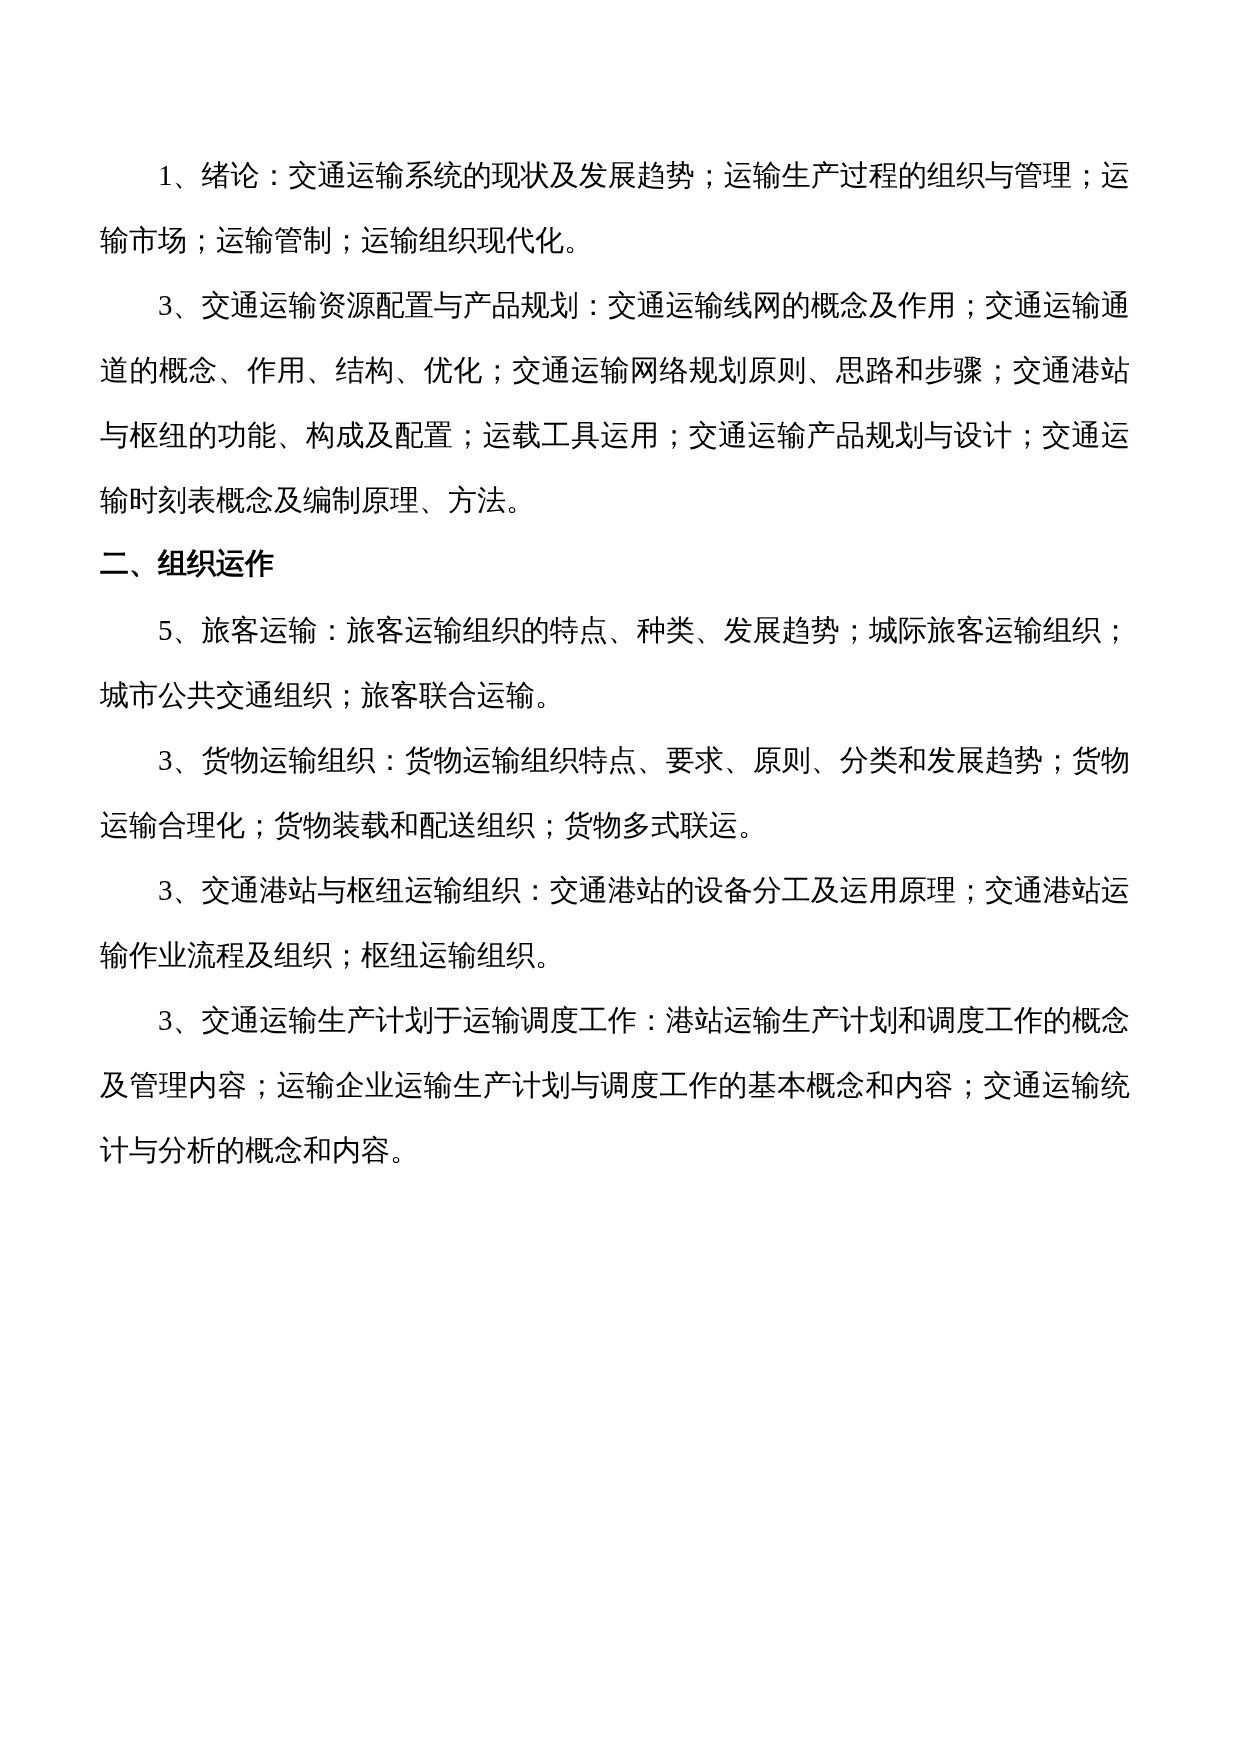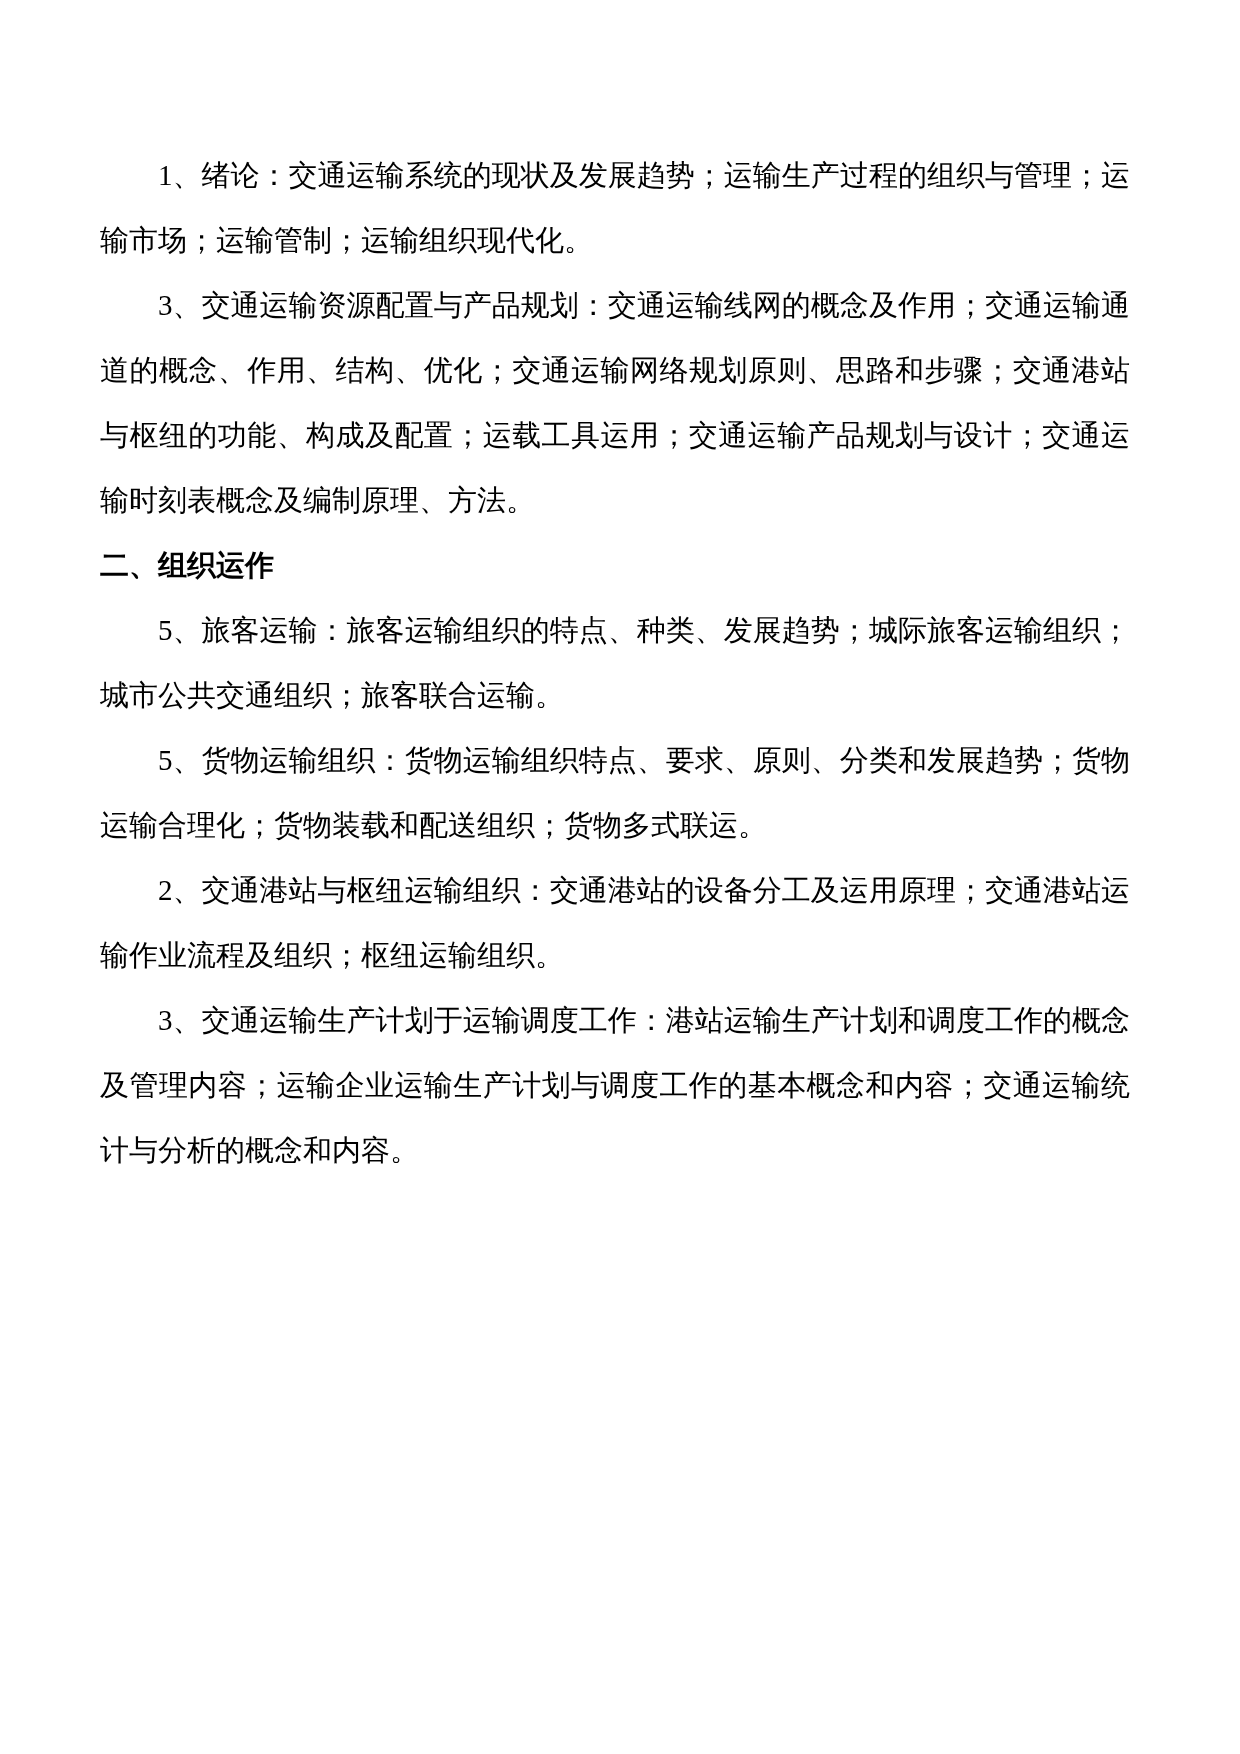--- a/index.html
+++ b/index.html
@@ -26,32 +26,32 @@
   }
   .para {
     margin: 0;
     text-indent: 2em;
     text-align: justify;
   }
   .heading {
     margin: 0;
     text-indent: 0;
     font-weight: bold;
-    font-family: Liberation Serif, serif;
+    font-family: Liberation Mono, monospace;
     font-size: 29px;
     line-height: 65px;
     text-align: left;
   }
 </style>
 </head>
 <body>
 
 <div class="page">
   <div class="doc-body">
     <p class="para">1、绪论：交通运输系统的现状及发展趋势；运输生产过程的组织与管理；运输市场；运输管制；运输组织现代化。</p>
     <p class="para">3、交通运输资源配置与产品规划：交通运输线网的概念及作用；交通运输通道的概念、作用、结构、优化；交通运输网络规划原则、思路和步骤；交通港站与枢纽的功能、构成及配置；运载工具运用；交通运输产品规划与设计；交通运输时刻表概念及编制原理、方法。</p>
     <h2 class="heading">二、组织运作</h2>
     <p class="para">5、旅客运输：旅客运输组织的特点、种类、发展趋势；城际旅客运输组织；城市公共交通组织；旅客联合运输。</p>
-    <p class="para">5、货物运输组织：货物运输组织特点、要求、原则、分类和发展趋势；货物运输合理化；货物装载和配送组织；货物多式联运。</p>
-    <p class="para">2、交通港站与枢纽运输组织：交通港站的设备分工及运用原理；交通港站运输作业流程及组织；枢纽运输组织。</p>
+    <p class="para">3、货物运输组织：货物运输组织特点、要求、原则、分类和发展趋势；货物运输合理化；货物装载和配送组织；货物多式联运。</p>
+    <p class="para">3、交通港站与枢纽运输组织：交通港站的设备分工及运用原理；交通港站运输作业流程及组织；枢纽运输组织。</p>
     <p class="para">3、交通运输生产计划于运输调度工作：港站运输生产计划和调度工作的概念及管理内容；运输企业运输生产计划与调度工作的基本概念和内容；交通运输统计与分析的概念和内容。</p>
   </div>
 </div>
 
 </body></html>

